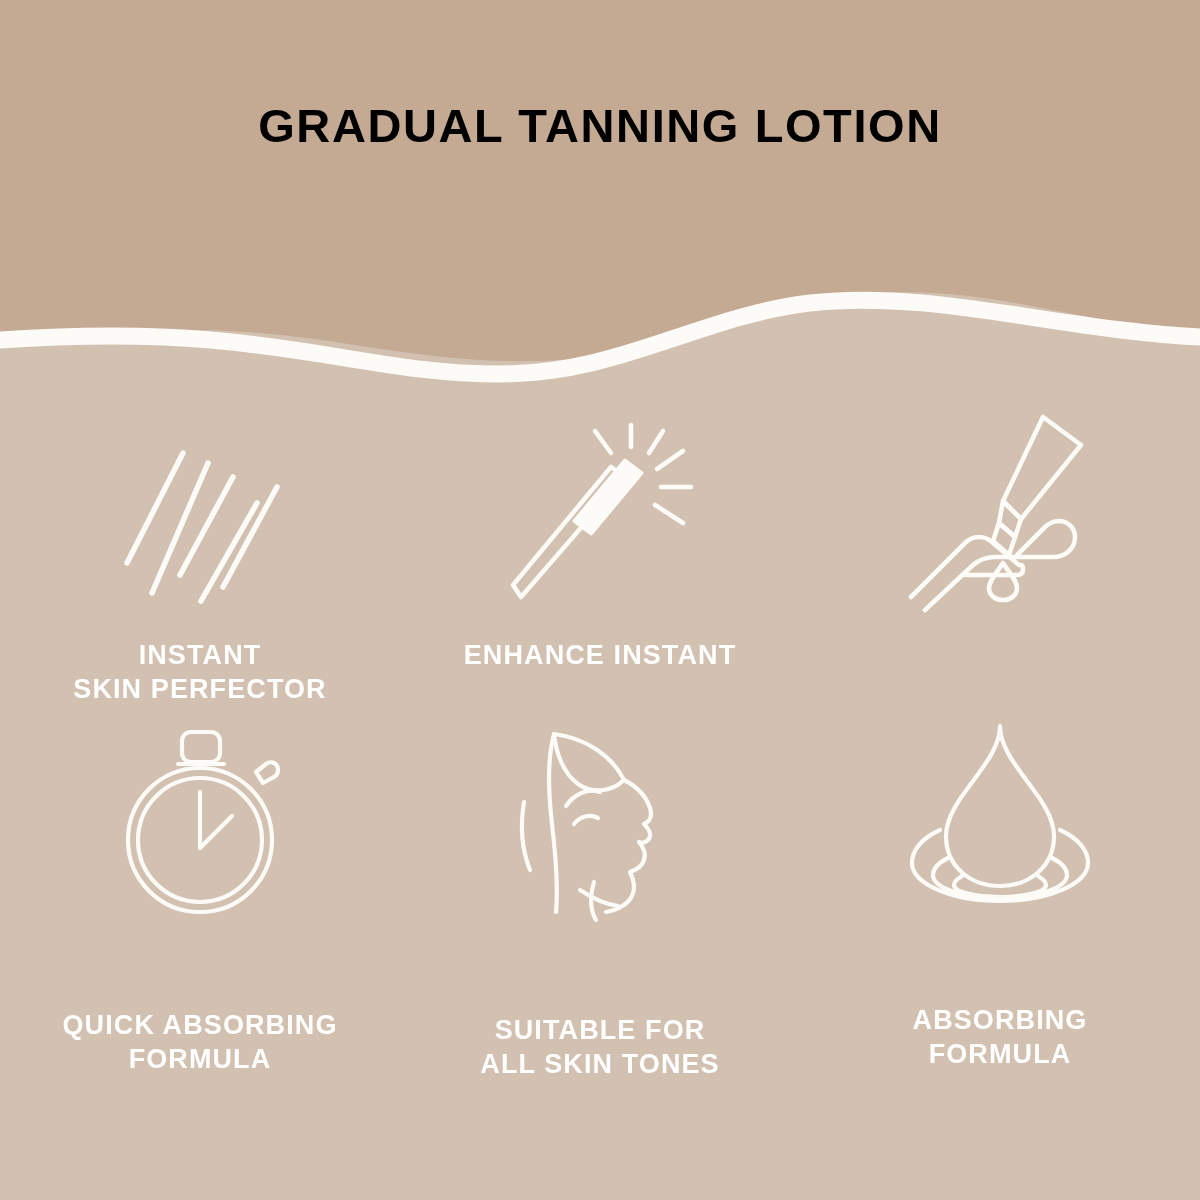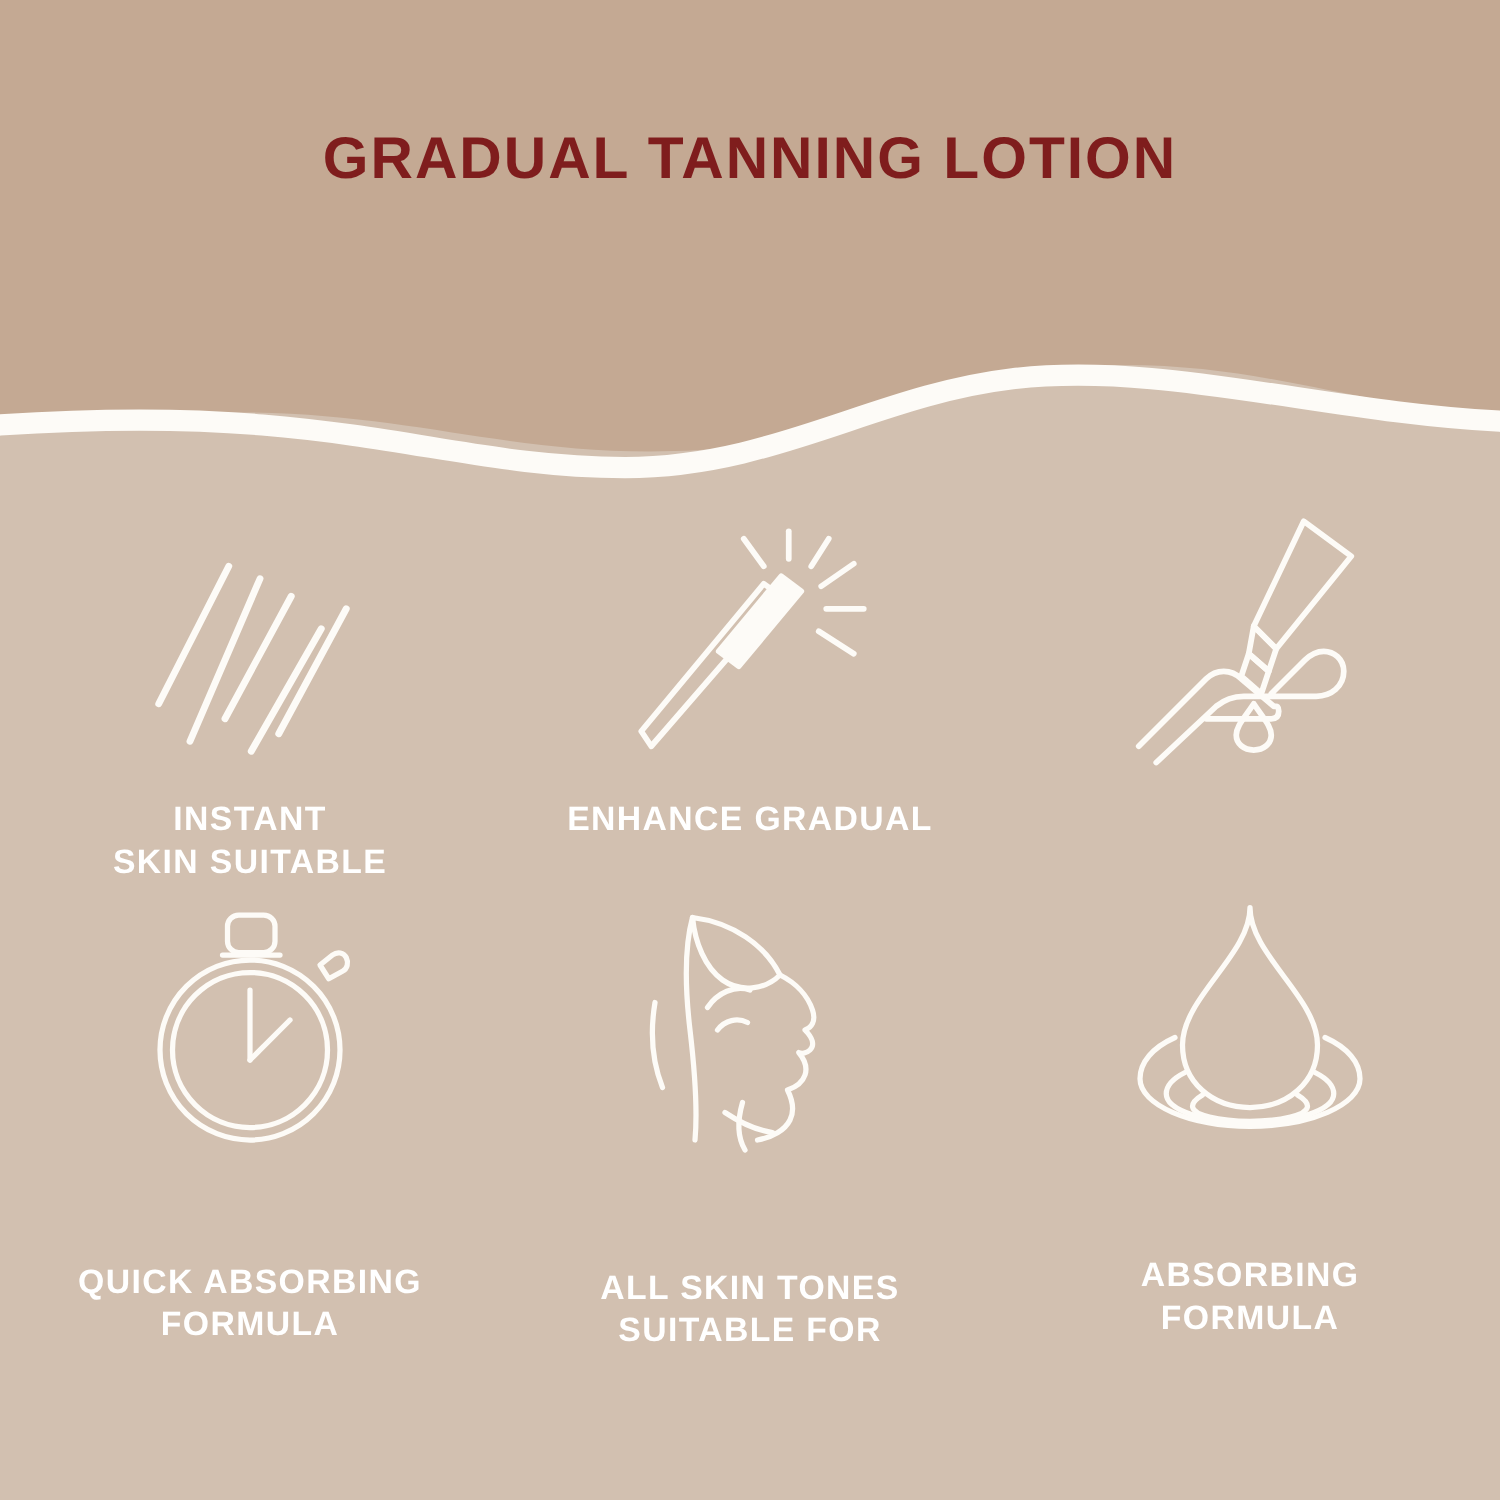--- a/index.html
+++ b/index.html
@@ -41,21 +41,21 @@
   .title-block {
     position: absolute;
     left: 0;
     top: 98px;
     width: 1200px;
     text-align: center;
     z-index: 5;
   }
   .title-line {
     display: block;
-    color: #7f1d1d;
+    color: #000000;
     font-family: "Liberation Sans", sans-serif;
     font-size: 47px;
     font-weight: bold;
     letter-spacing: 1.6px;
     line-height: 56px;
     white-space: nowrap;
   }
 
   
   .grid {
@@ -143,21 +143,21 @@
               <line x1="78" y1="18" x2="22" y2="128"></line>
               <line x1="103" y1="28" x2="47" y2="158"></line>
               <line x1="128" y1="42" x2="75" y2="140"></line>
               <line x1="152" y1="68" x2="96" y2="166"></line>
               <line x1="172" y1="52" x2="118" y2="152"></line>
             </g>
           </svg>
         </div>
         <div class="caption">
           <span>INSTANT</span>
-          <span>SKIN SUITABLE</span>
+          <span>SKIN PERFECTOR</span>
         </div>
       </div>
 
       <div class="cell">
         <div class="icon-wrap">
           <svg width="195" height="185" viewBox="0 0 195 185">
             <g fill="none" stroke="#fdfbf7" stroke-width="4.6" stroke-linecap="round" stroke-linejoin="round">
 
               <path d="M18,172 L10,160 L108,42 L122,52 Z"></path>
 
@@ -166,21 +166,21 @@
               <line x1="108" y1="28" x2="92" y2="6"></line>
               <line x1="128" y1="22" x2="128" y2="0"></line>
               <line x1="146" y1="28" x2="160" y2="6"></line>
               <line x1="154" y1="44" x2="180" y2="26"></line>
               <line x1="158" y1="62" x2="188" y2="62"></line>
               <line x1="152" y1="80" x2="180" y2="98"></line>
             </g>
           </svg>
         </div>
         <div class="caption">
-          <span>ENHANCE GRADUAL</span>
+          <span>ENHANCE INSTANT</span>
         </div>
       </div>
 
       <div class="cell">
         <div class="icon-wrap">
           <svg width="195" height="195" viewBox="0 0 195 195">
             <g fill="none" stroke="#fdfbf7" stroke-width="4.6" stroke-linecap="round" stroke-linejoin="round">
 
               <path d="M140,2 L178,30 L118,104 L100,86 Z"></path>
 
@@ -280,22 +280,22 @@
 
               <path d="M66,104
                        C72,96 82,94 90,98"></path>
 
               <path d="M16,82
                        C12,106 14,130 22,150"></path>
             </g>
           </svg>
         </div>
         <div class="caption">
+          <span>SUITABLE FOR</span>
           <span>ALL SKIN TONES</span>
-          <span>SUITABLE FOR</span>
         </div>
       </div>
 
       <div class="cell">
         <div class="icon-wrap">
           <svg width="185" height="190" viewBox="0 0 185 190">
             <g fill="none" stroke="#fdfbf7" stroke-width="4.2" stroke-linecap="round" stroke-linejoin="round">
 
               <path d="M92,6
                        C92,44 146,78 146,116

